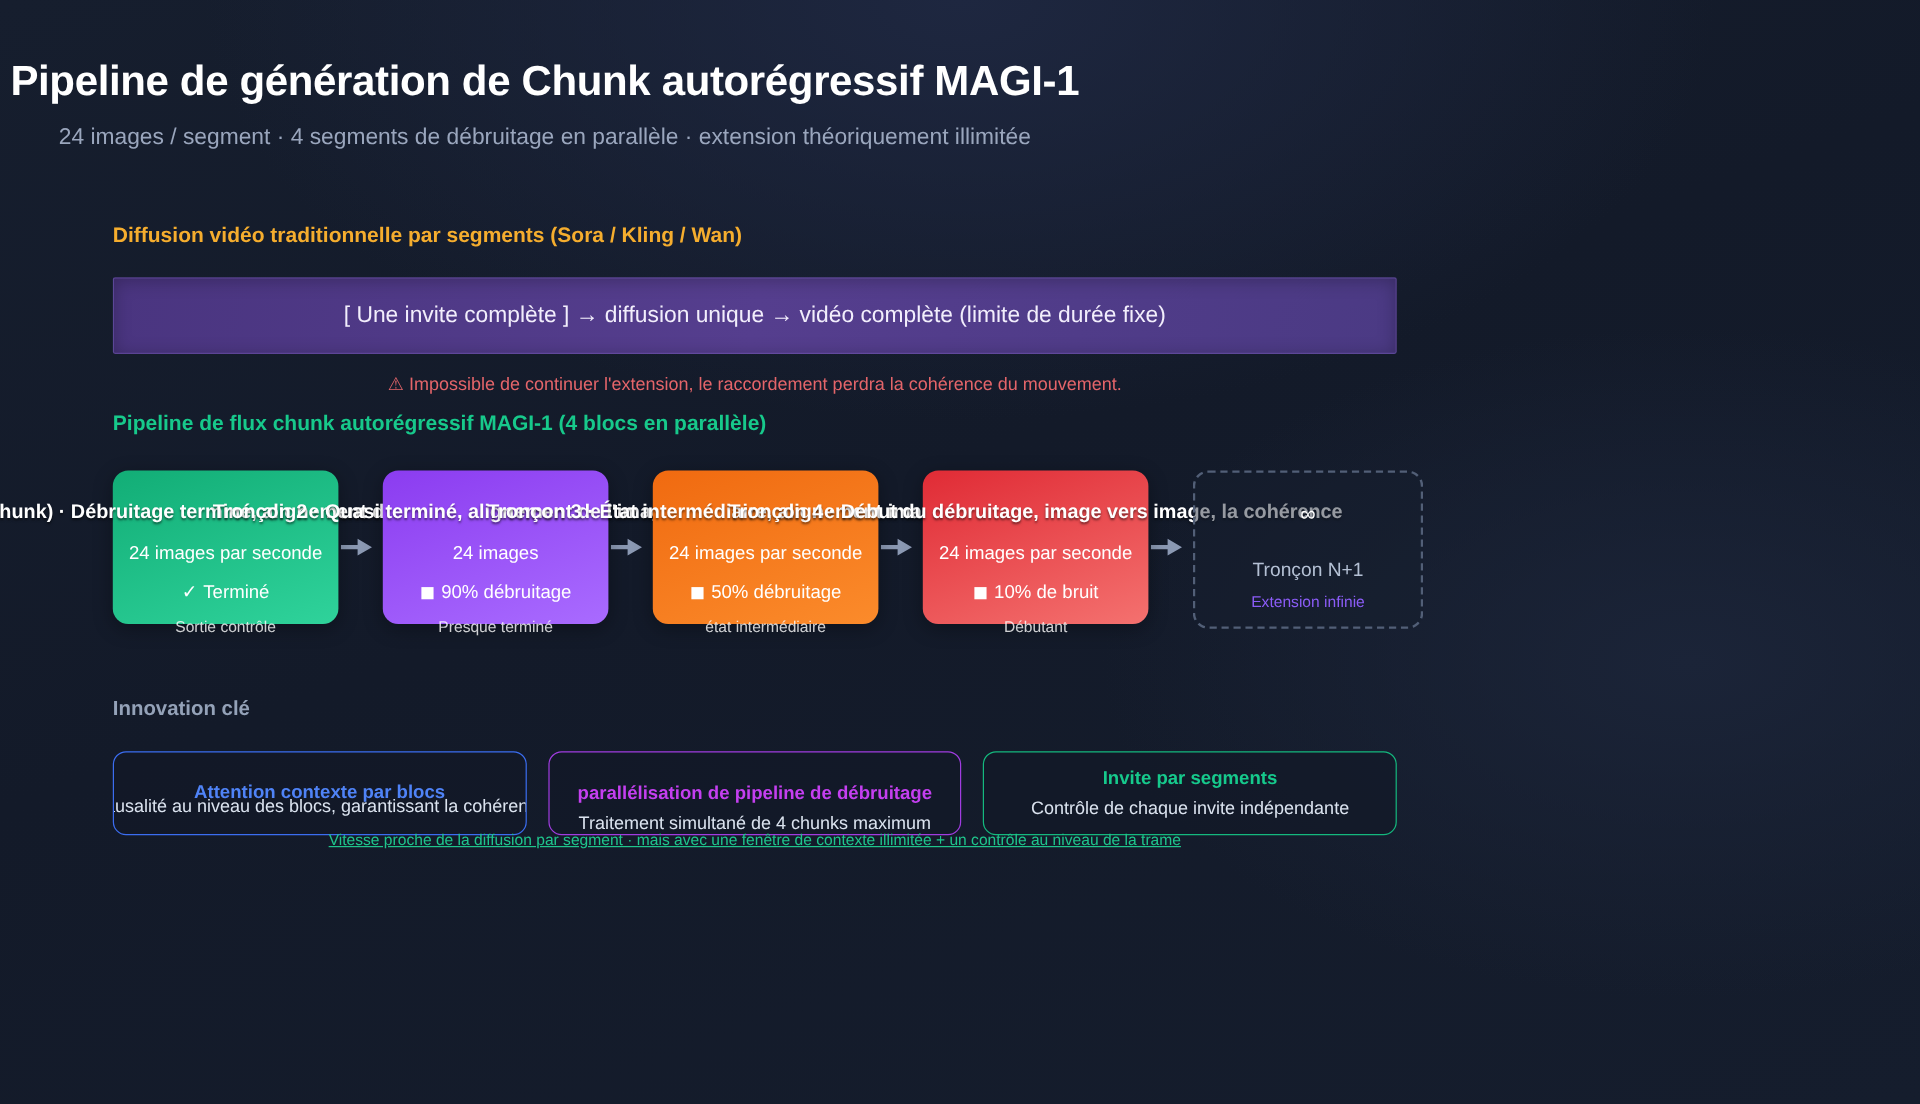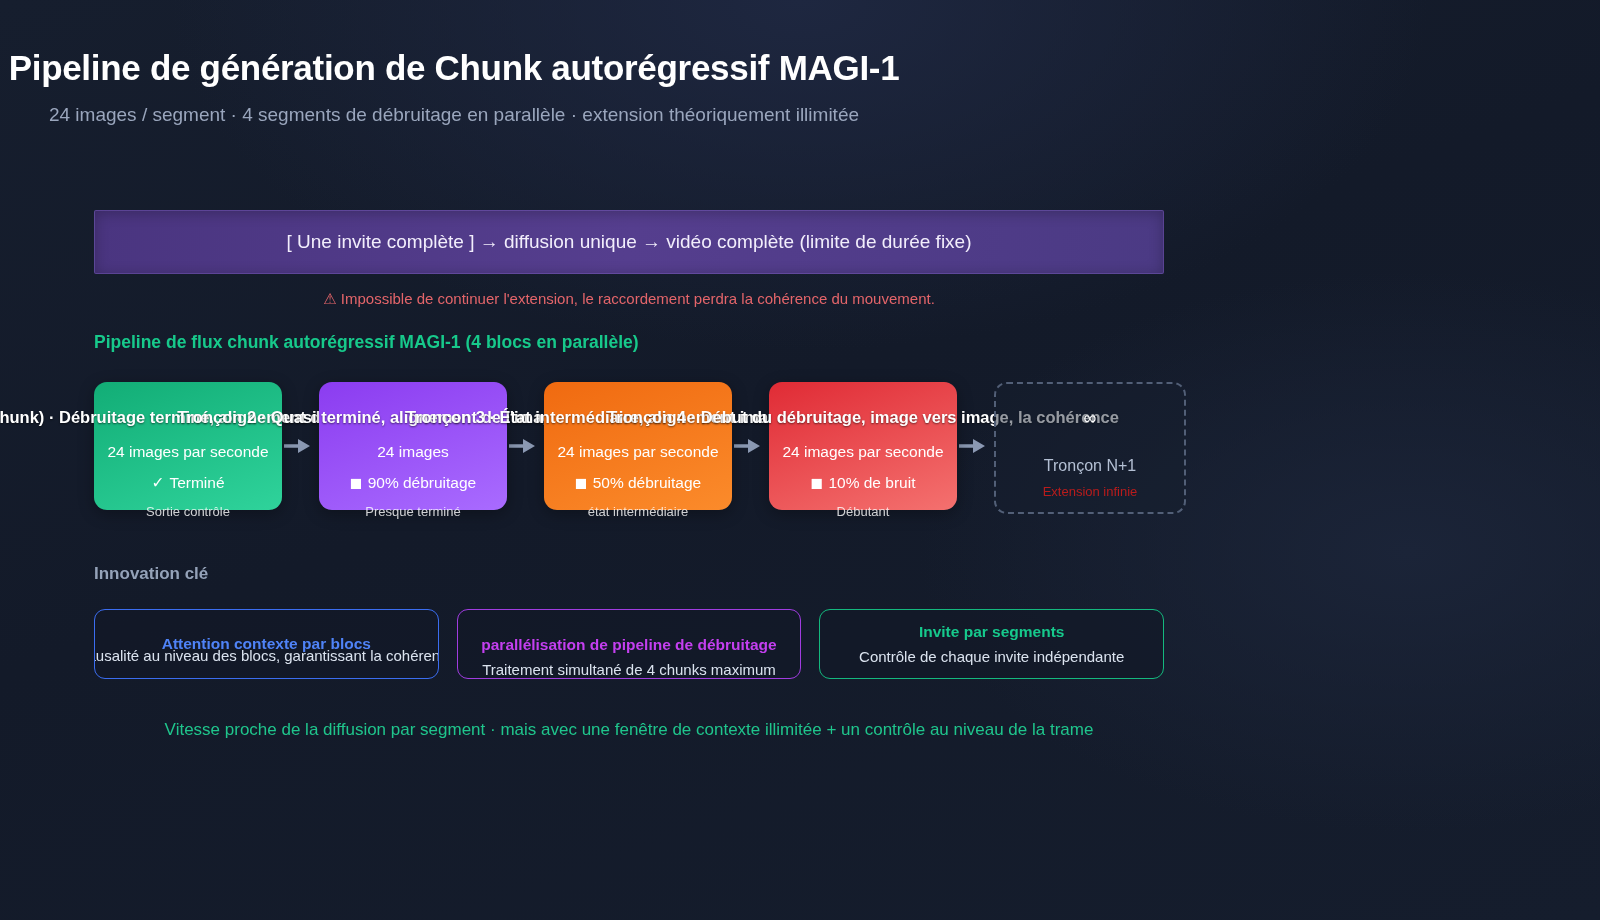--- a/index.html
+++ b/index.html
@@ -44,21 +44,21 @@
     display:flex;align-items:center;justify-content:center;
     font-size:19px;color:#f2eefc;
     box-shadow:0 2px 14px rgba(0,0,0,.25) inset;
   }
   .trad-note{
     margin-top:16px;text-align:center;
     font-size:15px;color:#e4656a;
   }
 
   
-  .pipe{position:absolute;left:94px;top:308px;width:1070px;}
+  .pipe{position:absolute;left:94px;top:318px;width:1070px;}
   .chunk-row{
     margin-top:29px;
     display:flex;align-items:flex-start;
     position:relative;
   }
   .chunk{
     width:188px;height:128px;
     border-radius:13px;
     position:relative;
     display:flex;flex-direction:column;align-items:center;
@@ -92,30 +92,30 @@
     margin-top:61px;font-size:15.5px;color:#ffffff;
   }
   .chunk.ghost .chunk-frames{color:#b4c0d4;font-size:16px;margin-top:73px;}
   .chunk-state{
     margin-top:13px;font-size:15.5px;color:#ffffff;
   }
   .chunk-state .bx{margin-right:5px;}
   .chunk-sub{
     margin-top:12px;font-size:13px;color:rgba(255,255,255,.80);
   }
-  .chunk.ghost .chunk-sub{color:#b91c1c;margin-top:9px;}
+  .chunk.ghost .chunk-sub{color:#8b5cf6;margin-top:9px;}
 
   .arrow{
     flex:none;width:37px;height:128px;
     display:flex;align-items:center;justify-content:center;
   }
   .arrow svg{display:block;}
 
   
-  .innov{position:absolute;left:94px;top:540px;width:1070px;}
+  .innov{position:absolute;left:94px;top:557px;width:1070px;}
   .innov-cards{
     margin-top:25px;display:flex;gap:18px;
   }
   .icard{
     flex:1 1 0;height:68px;border-radius:11px;
     background:rgba(17,24,39,.62);
     display:flex;flex-direction:column;align-items:center;
     justify-content:center;
     overflow:hidden;position:relative;
   }
@@ -131,35 +131,36 @@
     white-space:nowrap;
   }
   
   .icard.blue .icard-desc{
     position:absolute;top:37px;left:50%;transform:translateX(-50%);
     width:470px;text-align:center;margin:0;
   }
 
   
   .foot{
-    position:absolute;left:94px;top:696px;width:1070px;
-    text-align:center;font-size:17px;color:#1fc58c;
+    position:absolute;left:94px;top:668px;width:1070px;
+    text-align:center;font-size:13px;color:#1fc58c;text-decoration:underline;
   }
 </style>
 </head>
 <body>
 
 <div class="page">
 
   <div class="hdr">
     <h1 class="title">Pipeline de génération de Chunk autorégressif MAGI-1</h1>
     <div class="subtitle">24 images / segment · 4 segments de débruitage en parallèle · extension théoriquement illimitée</div>
   </div>
 
   <div class="trad">
+    <div class="sec-head amber">Diffusion vidéo traditionnelle par segments (Sora / Kling / Wan)</div>
     <div class="trad-banner">
       <span>[ Une invite complète ] → diffusion unique → vidéo complète (limite de durée fixe)</span>
     </div>
     <div class="trad-note">
       <span>⚠</span>
       <span>Impossible de continuer l'extension, le raccordement perdra la cohérence du mouvement.</span>
     </div>
   </div>
 
   <div class="pipe">

